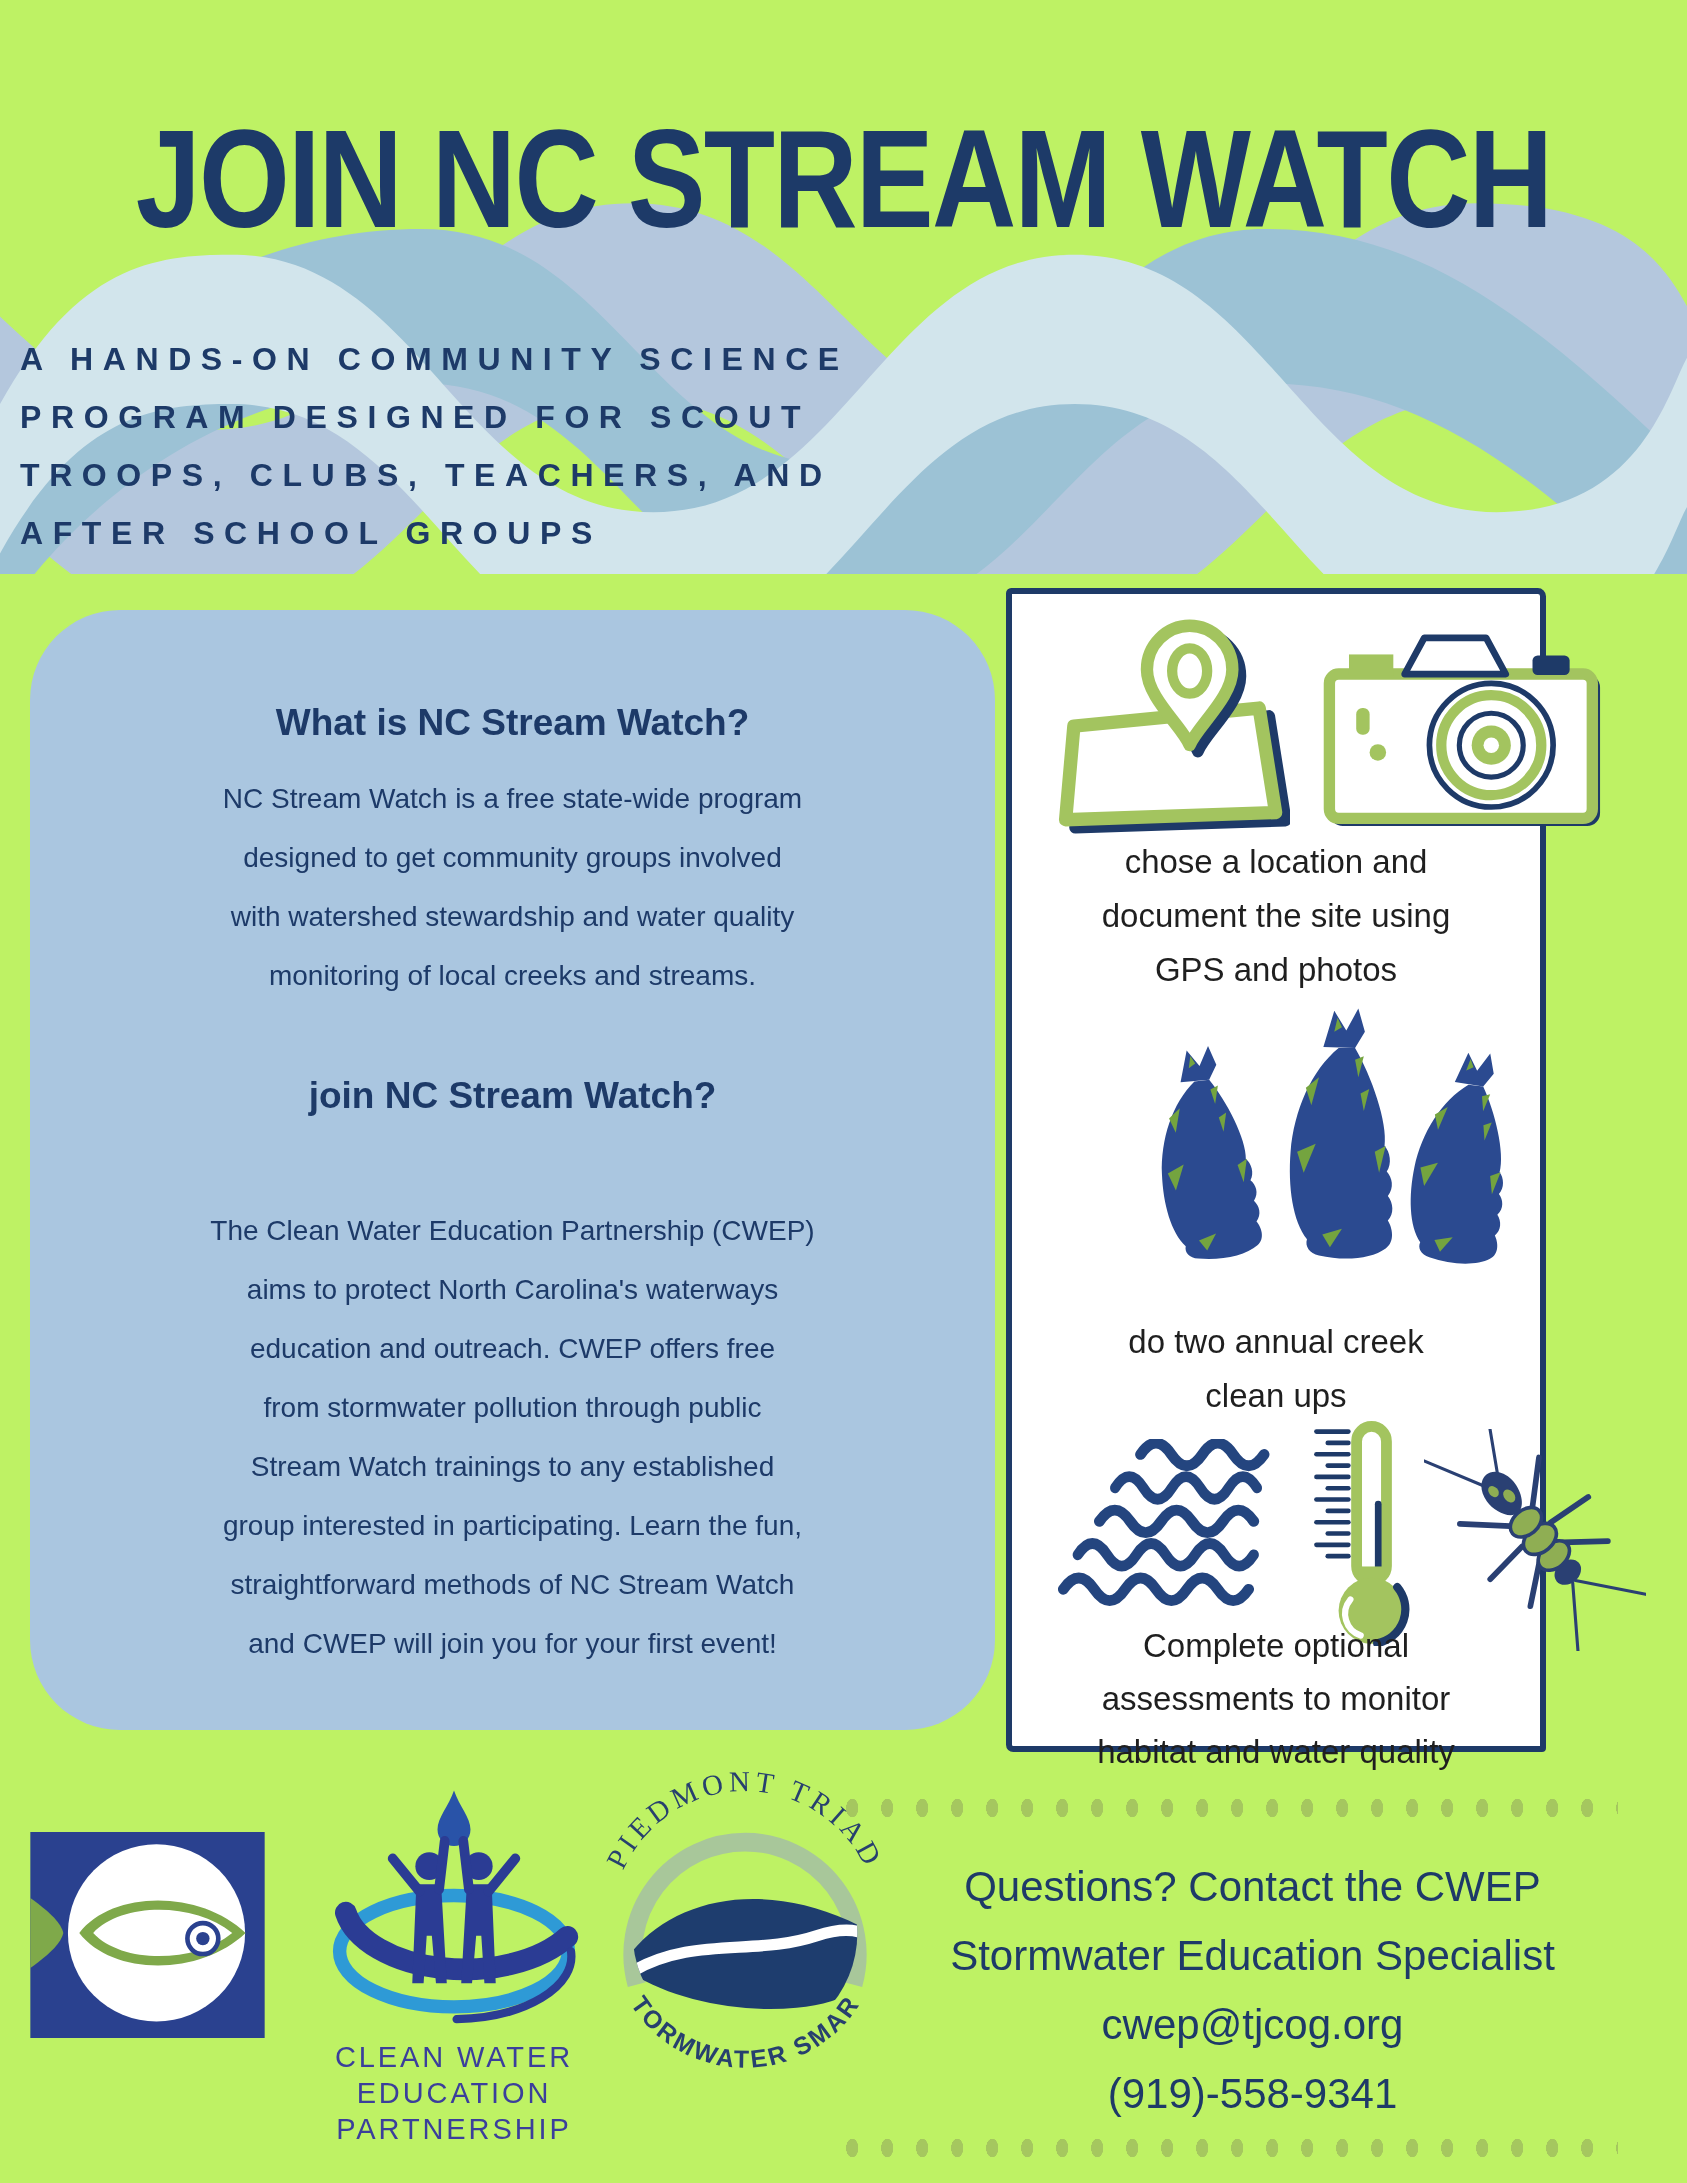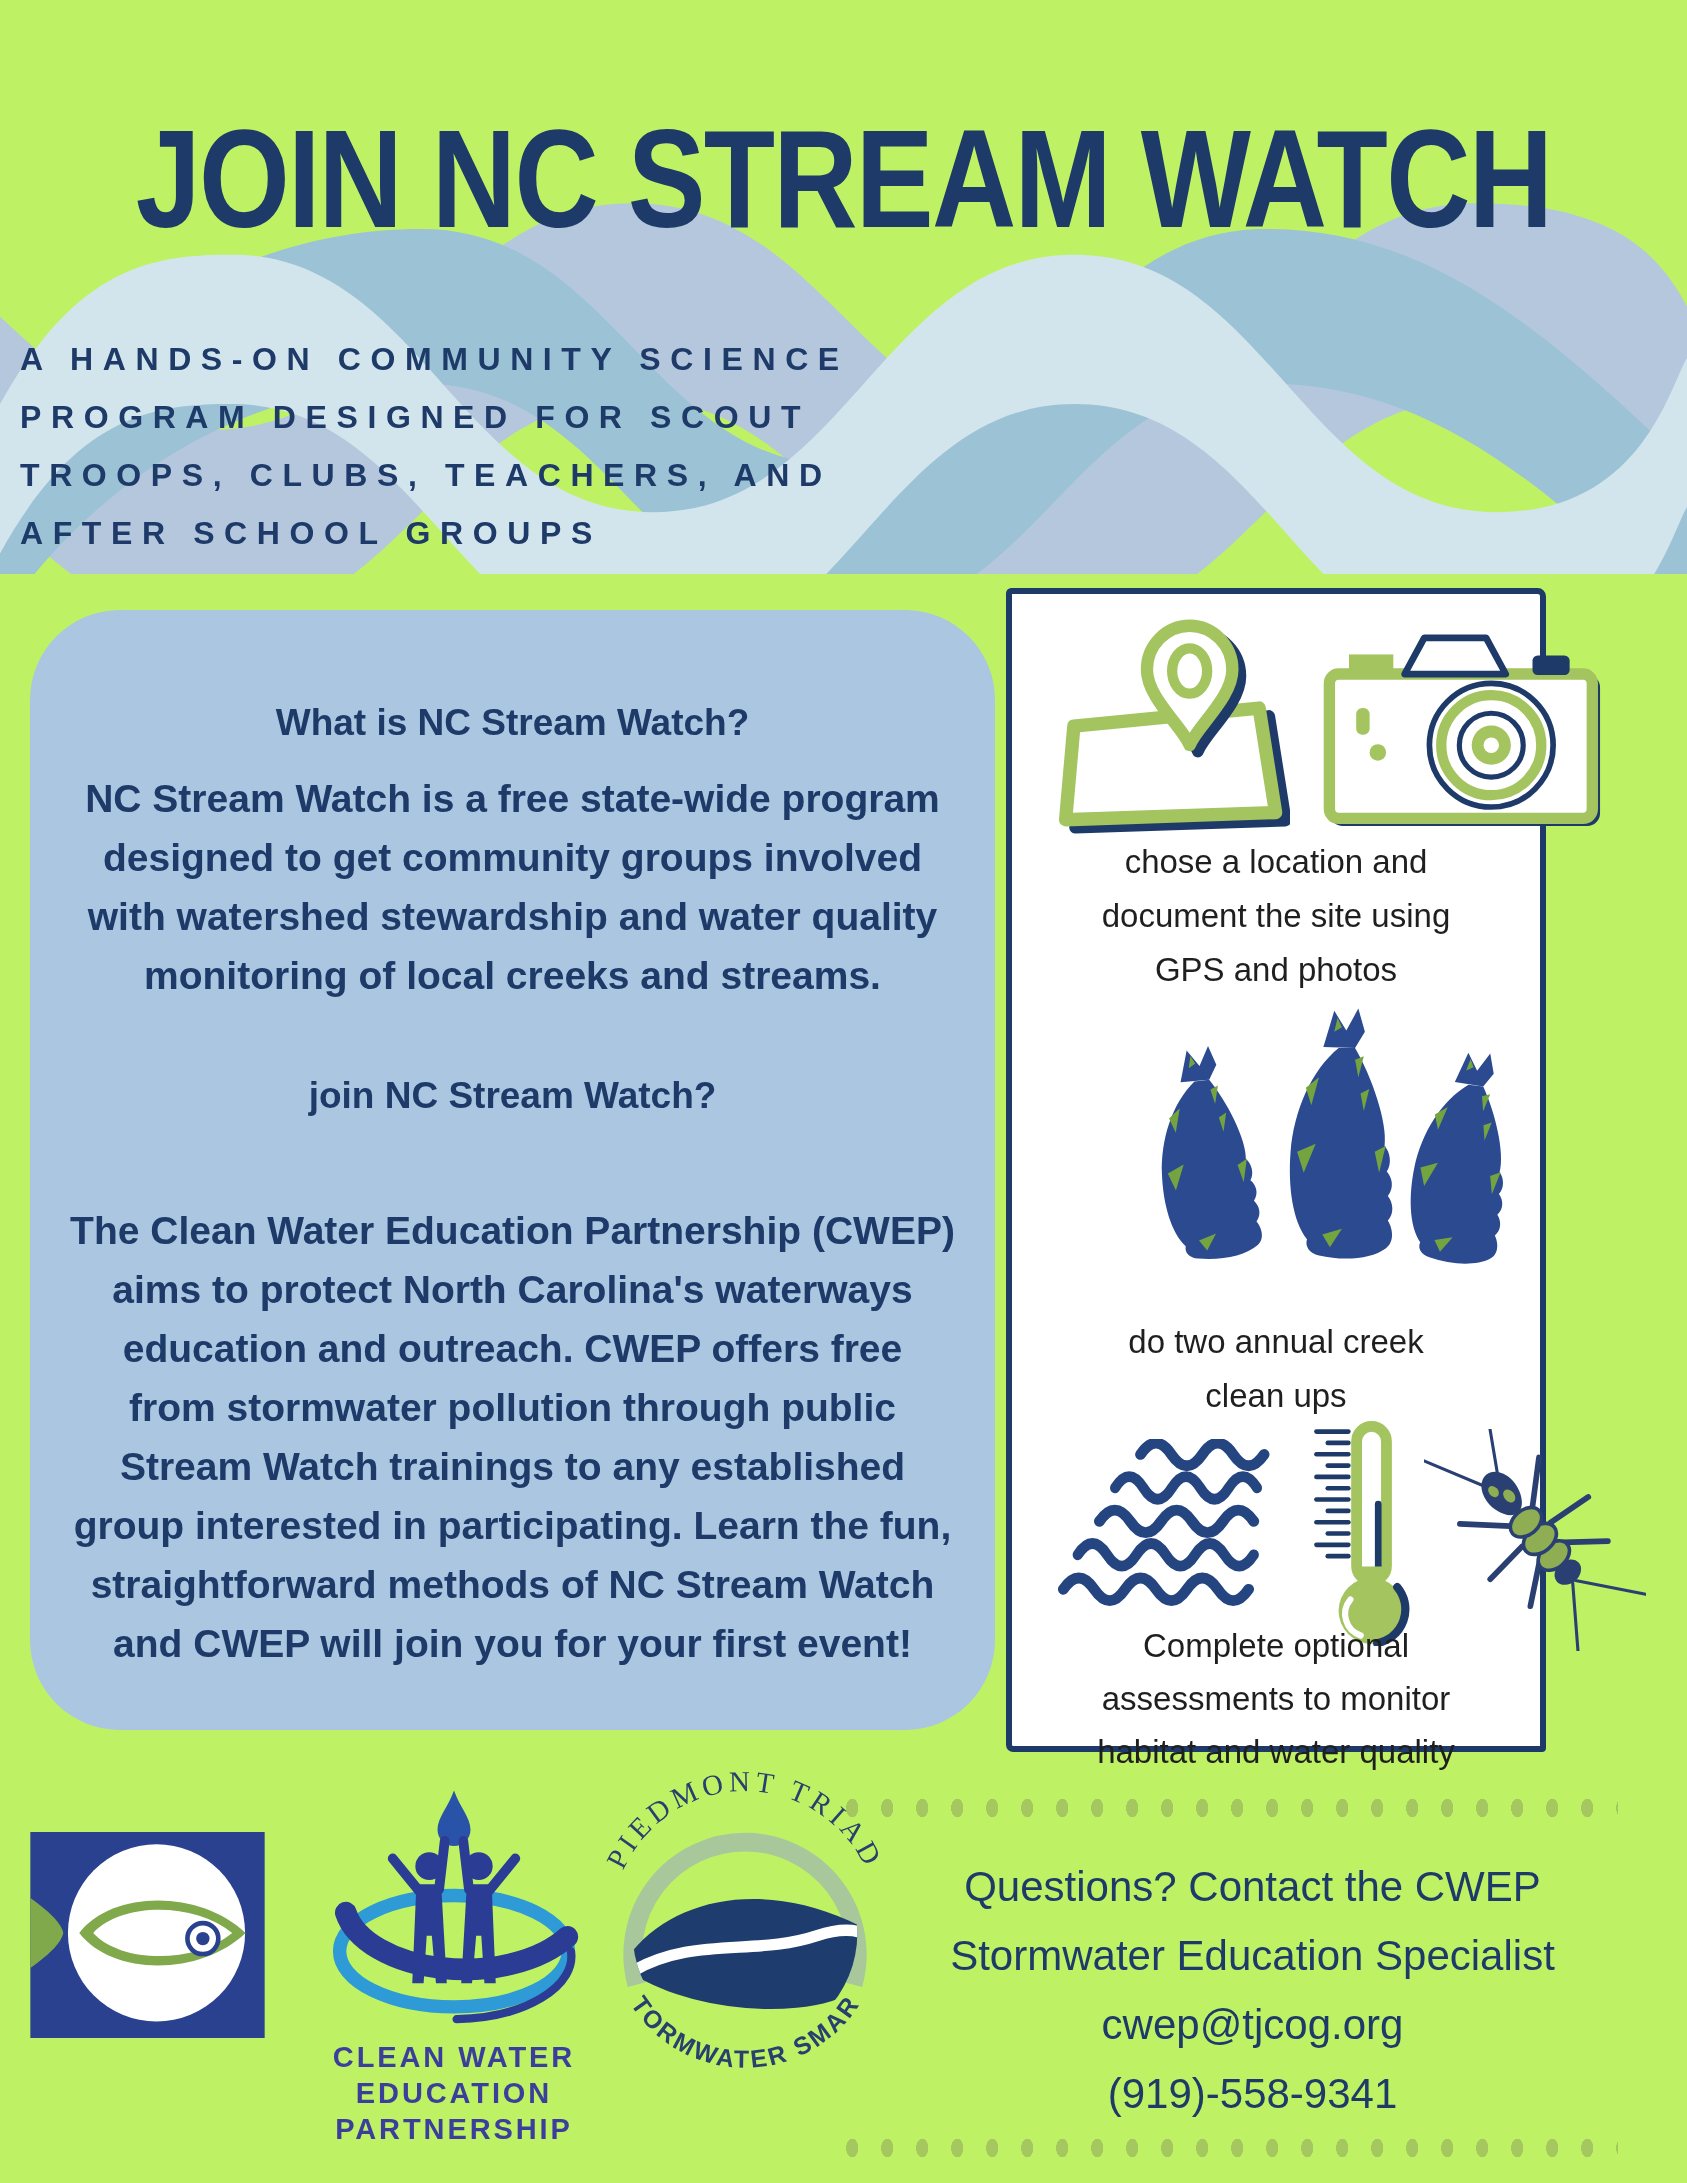--- a/index.html
+++ b/index.html
@@ -14,41 +14,41 @@
       color:#1d3a68;white-space:nowrap;transform:scaleX(0.84);transform-origin:50% 50%;}
   .page-subtitle{position:absolute;left:0;top:330px;width:1520px;z-index:3;text-align:left;padding-left:20px;}
   .page-subtitle div{font-size:32px;font-weight:700;letter-spacing:0.30em;line-height:58px;color:#1d3a68;}
 
   
   .info-panel{position:absolute;left:30px;top:610px;width:965px;height:1120px;z-index:2;
       background:#aac6e0;border-radius:90px;}
   .info-inner{position:absolute;left:20.6px;right:20.6px;top:8px;height:100%;text-align:center;color:#1d3a68;}
   .info-h{position:absolute;width:100%;font-size:37px;font-weight:700;line-height:55px;}
   .info-h1{top:77px;}
-  .info-p{position:absolute;width:100%;font-size:39px;font-weight:700;}
+  .info-p{position:absolute;width:100%;font-size:28px;font-weight:400;}
   .info-p div{line-height:59px;}
   .info-p1{top:151px;}
   .info-h2{top:450px;}
   .info-p2{top:583px;}
 
   
   .steps-panel{position:absolute;left:1006px;top:588px;width:540px;height:1164px;z-index:2;
       background:#ffffff;border:6.7px solid #1e3a68;border-radius:5.2px 8.2px 4.1px 7.2px;box-sizing:border-box;}
   .caption{position:absolute;width:100%;text-align:center;color:#1f1f1f;}
   .caption div{font-size:33px;line-height:54px;}
   .cap-1{top:241px;}
   .cap-2{top:721px;}
   .cap-3{top:1025px;}
   .cap-3 div{line-height:53px;}
   .icon-abs{position:absolute;}
 
   
   .fish-logo{position:absolute;left:30px;top:1832px;z-index:2;}
   .cwep-logo{position:absolute;left:302px;top:1781px;width:304px;z-index:2;text-align:center;}
-  .cwep-text div{font-size:29px;font-weight:700;letter-spacing:0.10em;line-height:36px;color:#3b3f9b;}
+  .cwep-text div{font-size:29px;font-weight:400;letter-spacing:0.10em;line-height:36px;color:#3b3f9b;}
   .piedmont-logo{position:absolute;left:598px;top:1763px;z-index:2;}
 
   .dots{position:absolute;left:845px;width:773px;height:19.6px;z-index:2;
      background-image:radial-gradient(ellipse 6.2px 9.3px at 7.2px 9.8px,#a5c75f 96%,rgba(0,0,0,0) 100%);
      background-size:35px 19.6px;background-repeat:repeat-x;}
   .dots-top{top:1798px;}
   .dots-bottom{top:2138px;}
   .contact{position:absolute;left:871px;top:1852px;width:763px;z-index:2;text-align:center;color:#1e3a68;}
   .contact div{font-size:42px;line-height:69px;font-weight:400;}
 </style>

